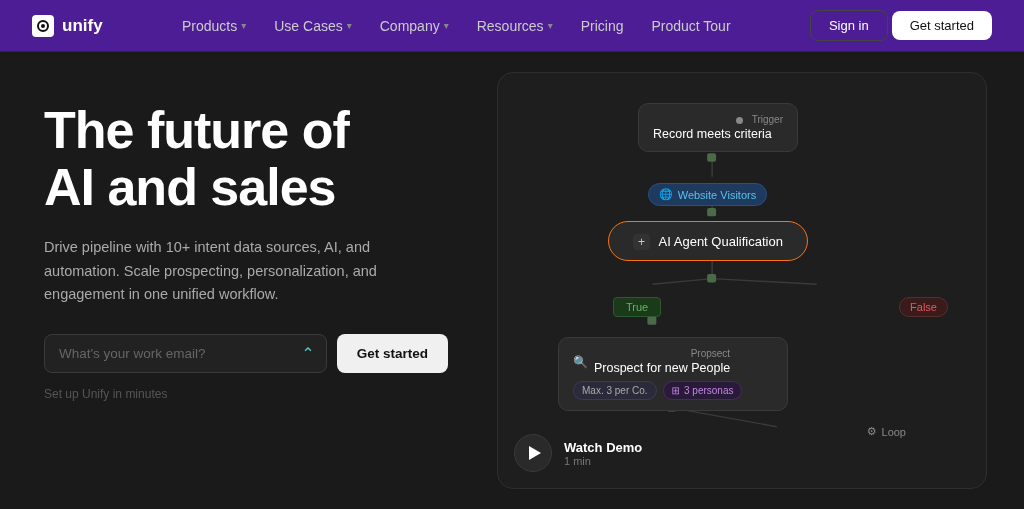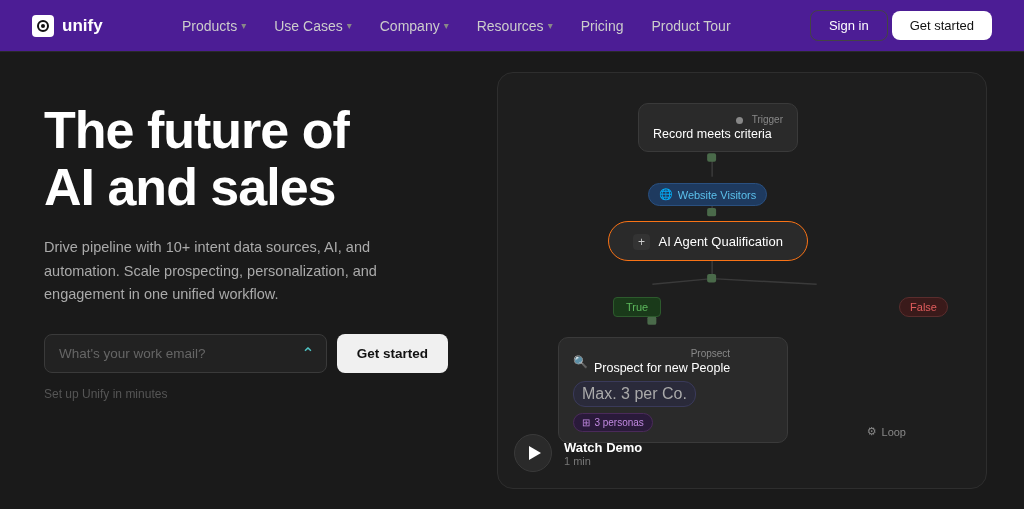--- a/index.html
+++ b/index.html
@@ -307,21 +307,21 @@
     .node-prospect-labels {
       display: flex;
       gap: 6px;
       flex-wrap: wrap;
     }
     .badge-small {
       background: #2a2a3a;
       border: 1px solid #3a3a5a;
       border-radius: 12px;
       padding: 3px 8px;
-      font-size: 16px;
+      font-size: 10px;
       color: #aaa;
     }
     .badge-personas {
       background: #2a1a3a;
       border: 1px solid #4a2a5a;
       border-radius: 12px;
       padding: 3px 8px;
       font-size: 10px;
       color: #c088e0;
       display: flex;

